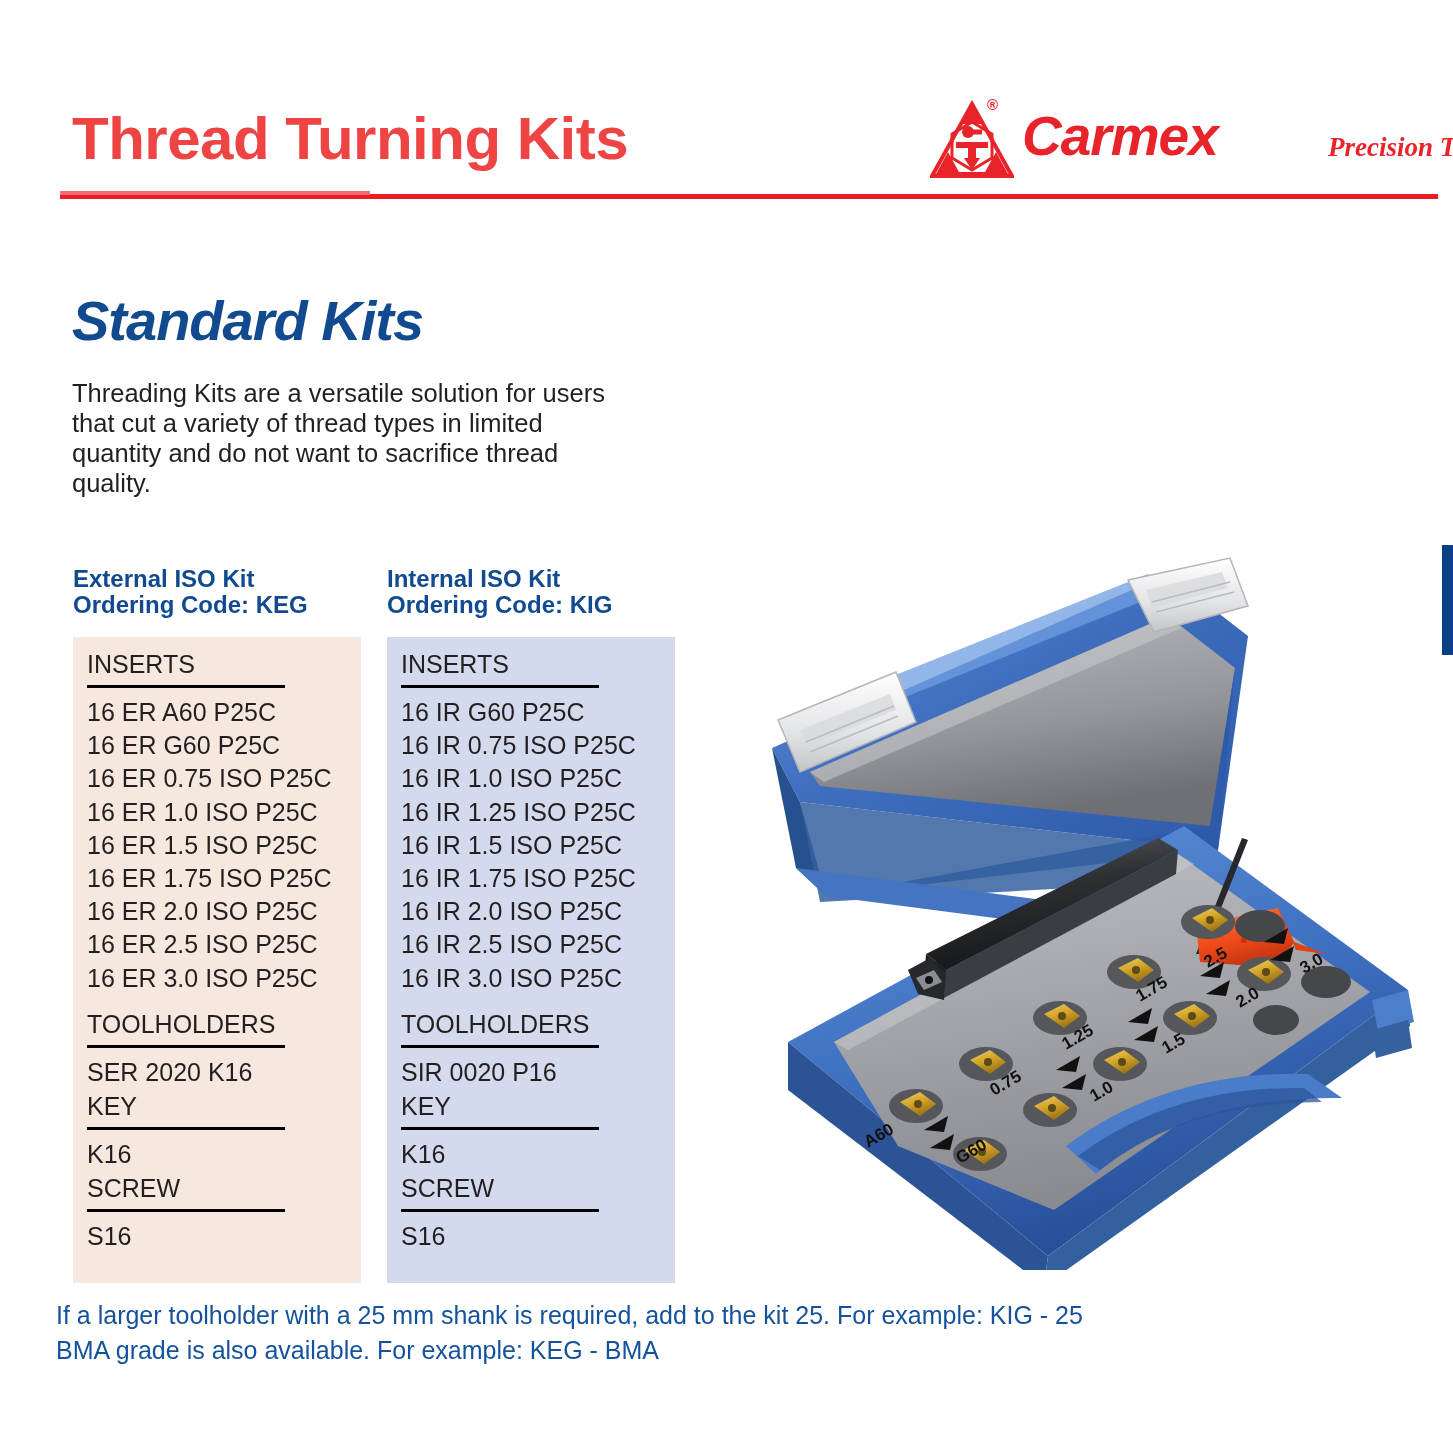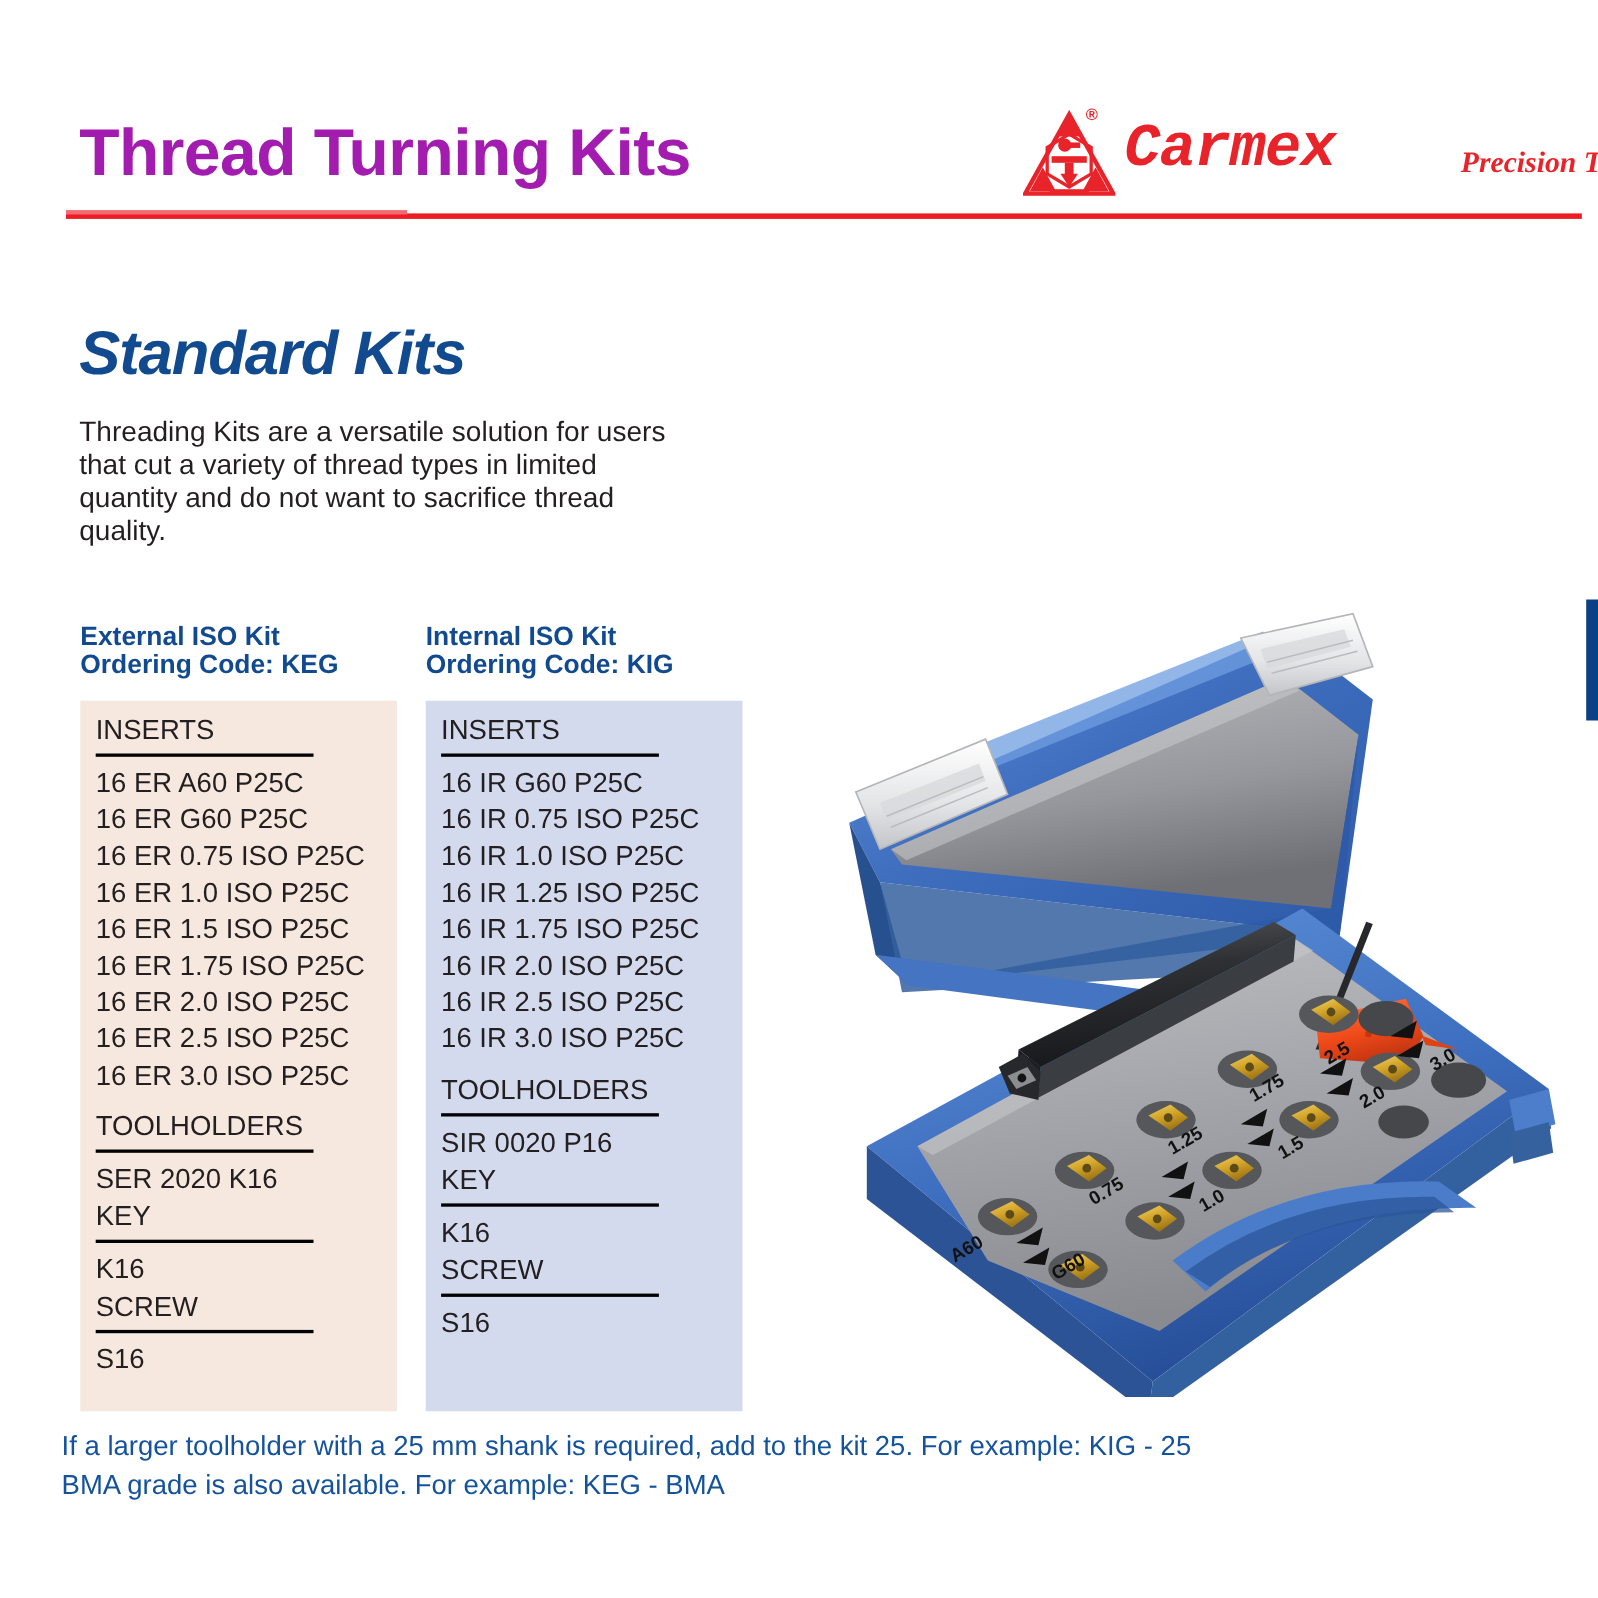--- a/index.html
+++ b/index.html
@@ -9,33 +9,33 @@
     font-family:"Liberation Sans", sans-serif;
     position:relative;
     overflow:hidden;
     -webkit-font-smoothing:antialiased;
   }
 
   
   #header{position:absolute;left:0;top:0;width:1453px;height:210px;}
   #page-title{
     position:absolute;left:72px;top:104px;
-    font-size:60px;font-weight:bold;color:#a21caf;
+    font-size:60px;font-weight:bold;color:#ef4444;
     letter-spacing:-0.5px;white-space:nowrap;
   }
   #brand-logo{position:absolute;left:930px;top:98px;width:500px;height:92px;}
   #logo-mark{position:absolute;left:0px;top:2px;width:84px;height:84px;}
   #logo-reg{
     position:absolute;left:57px;top:-2px;
     font-size:15px;color:#e8232a;font-weight:bold;
   }
   #brand-name{
     position:absolute;left:92px;top:6px;
     font-size:55px;font-style:italic;font-weight:bold;
-    color:#e8232a;font-family:Liberation Mono, monospace;
+    color:#e8232a;font-family:Liberation Sans, sans-serif;
     letter-spacing:-1px;white-space:nowrap;
   }
   #brand-sub{
     position:absolute;left:398px;top:34px;
     font-size:27px;font-style:italic;font-weight:bold;
     color:#e8232a;font-family:"Liberation Serif", serif;
     white-space:nowrap;
   }
   #header-rule{
     position:absolute;left:60px;top:194px;width:1378px;height:5px;
@@ -181,20 +181,21 @@
     <div class="grp-rule"></div>
     <div class="spec-row">S16</div>
   </div>
 <div class="spec-panel" id="panel-internal" style="background: rgb(212, 218, 238);">
     <div class="grp-label">INSERTS</div>
     <div class="grp-rule"></div>
     <div class="spec-row">16 IR G60 P25C</div>
     <div class="spec-row">16 IR 0.75 ISO P25C</div>
     <div class="spec-row">16 IR 1.0   ISO P25C</div>
     <div class="spec-row">16 IR 1.25 ISO P25C</div>
+    <div class="spec-row">16 IR 1.5   ISO P25C</div>
     <div class="spec-row">16 IR 1.75 ISO P25C</div>
     <div class="spec-row">16 IR 2.0   ISO P25C</div>
     <div class="spec-row">16 IR 2.5   ISO P25C</div>
     <div class="spec-row">16 IR 3.0   ISO P25C</div>
     <div class="grp-gap"></div>
     <div class="grp-label">TOOLHOLDERS</div>
     <div class="grp-rule"></div>
     <div class="spec-row">SIR 0020 P16</div>
     <div class="grp-gap-sm"></div>
     <div class="grp-label">KEY</div>

